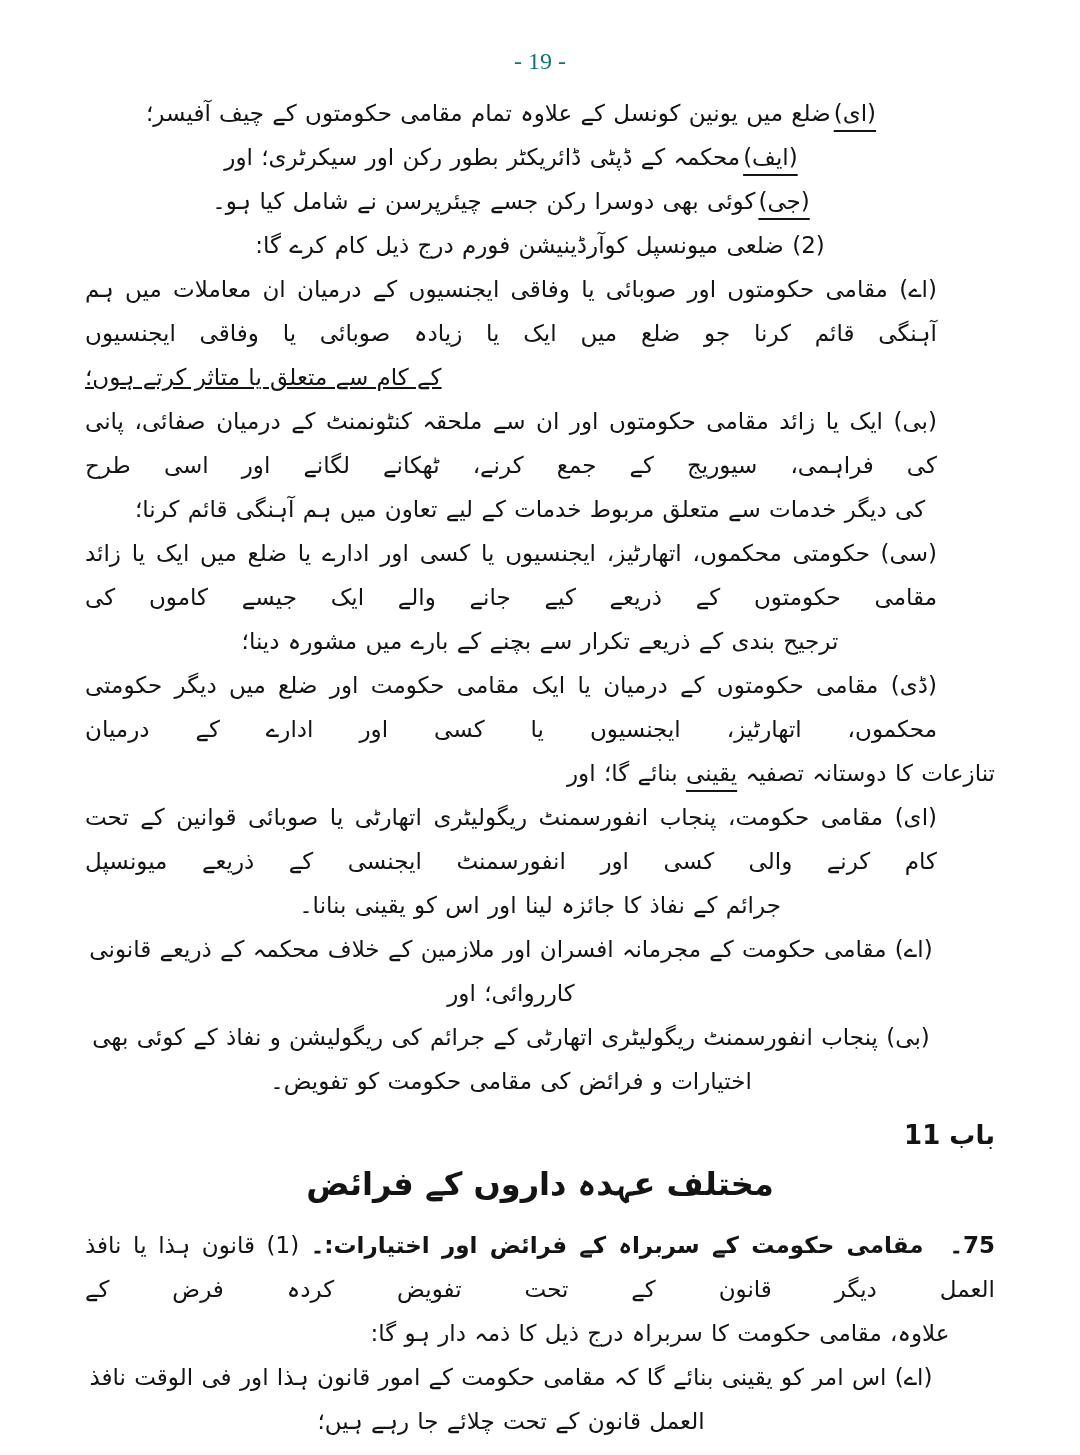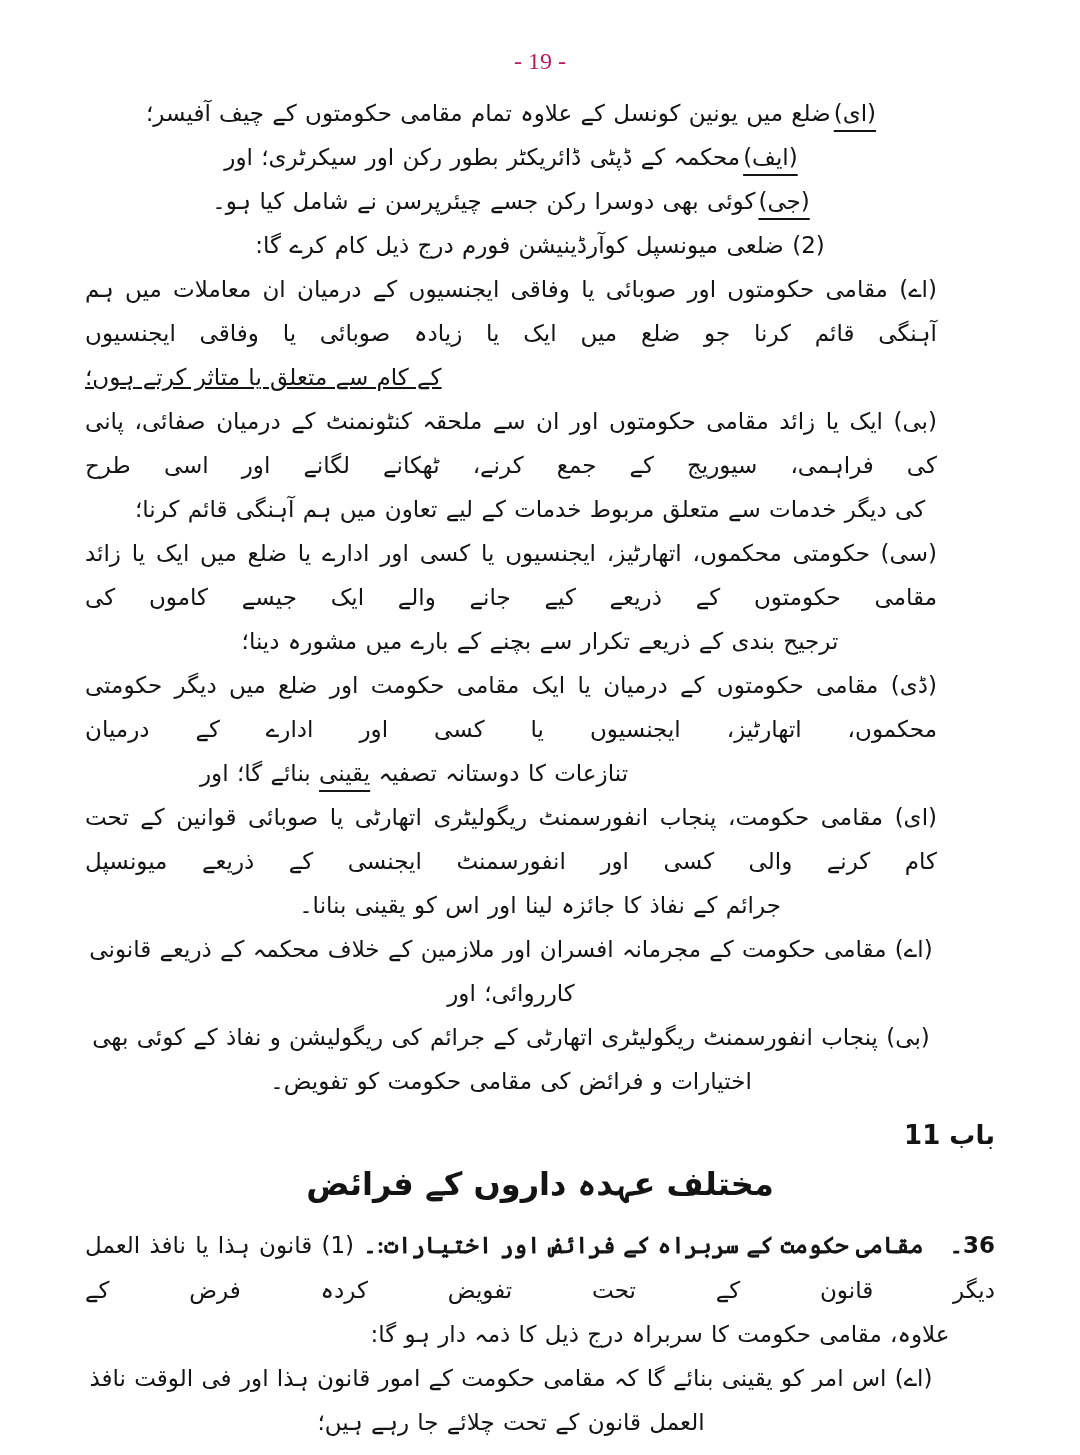--- a/index.html
+++ b/index.html
@@ -12,61 +12,61 @@
   .page{
     box-sizing:border-box;
     width:1080px;height:1455px;
     padding:48px 85px 0 85px;
   }
   .pagenum{
     direction:ltr;
     text-align:center;
     font-family:"Liberation Serif","DejaVu Serif",serif;
     font-size:24px;
-    color:#be185d;
+    color:#0f766e;
     margin-bottom:16px;
   }
   .content{direction:rtl;}
   .line{
     font-size:23px;
     line-height:44px;
     text-align:center;
     word-spacing:1px;
   }
   
   .ind{padding-right:58px;}
   
   .j{text-align:justify;text-align-last:justify;}
   
   .l{text-align:center;}
   .lL{text-align:left;padding-left:50px;}
   .cL{text-align:left;padding-right:200px;text-decoration:underline;}
   .cR{text-align:center;padding-left:240px;}
-  .cR2{text-align:left;padding-left:115px;}
+  .cR2{text-align:right;padding-left:115px;}
   .lbl{margin-left:3px;}
   .u{
     text-decoration:underline;
     text-underline-offset:9px;
     text-decoration-thickness:2px;
   }
   .chapter{margin-top:8px;}
   .ch-num{
     text-align:right;
     font-size:26px;
     line-height:48px;
     font-weight:bold;
   }
   .ch-title{
     text-align:center;
     font-size:32px;
     line-height:50px;
     font-weight:bold;
   }
   .sec{margin-top:14px;}
-  .sec-bold{font-weight:bold;font-family:Liberation Serif, serif;}
+  .sec-bold{font-weight:bold;}
   .sec-num{font-weight:bold;margin-left:26px;}
 </style>
 </head>
 <body>
 
 <div class="page">
 
   <div class="pagenum">- 19 -</div>
 
   <div class="content">
@@ -103,21 +103,21 @@
     <div class="line ind">(اے) مقامی حکومت کے مجرمانہ افسران اور ملازمین کے خلاف محکمہ کے ذریعے قانونی کارروائی؛ اور</div>
     <div class="line ind">(بی) پنجاب انفورسمنٹ ریگولیٹری اتھارٹی کے جرائم کی ریگولیشن و نفاذ کے کوئی بھی اختیارات و فرائض کی مقامی حکومت کو تفویض۔</div>
 
     <div class="chapter">
       <div class="ch-num">باب 11</div>
       <div class="ch-title">مختلف عہدہ داروں کے فرائض</div>
     </div>
 
     <div class="sec">
       <div class="line j">
-        <span class="sec-num">36۔</span><span class="sec-bold">مقامی حکومت کے سربراہ کے فرائض اور اختیارات:۔</span>
+        <span class="sec-num">75۔</span><span class="sec-bold">مقامی حکومت کے سربراہ کے فرائض اور اختیارات:۔</span>
         <span>(1) قانون ہذا یا نافذ العمل دیگر قانون کے تحت تفویض کردہ فرض کے</span>
       </div>
       <div class="line cR">علاوہ، مقامی حکومت کا سربراہ درج ذیل کا ذمہ دار ہو گا:</div>
 
       <div class="line ind">(اے) اس امر کو یقینی بنائے گا کہ مقامی حکومت کے امور قانون ہذا اور فی الوقت نافذ العمل قانون کے تحت چلائے جا رہے ہیں؛</div>
 
     </div>
 
   </div>
 </div>

